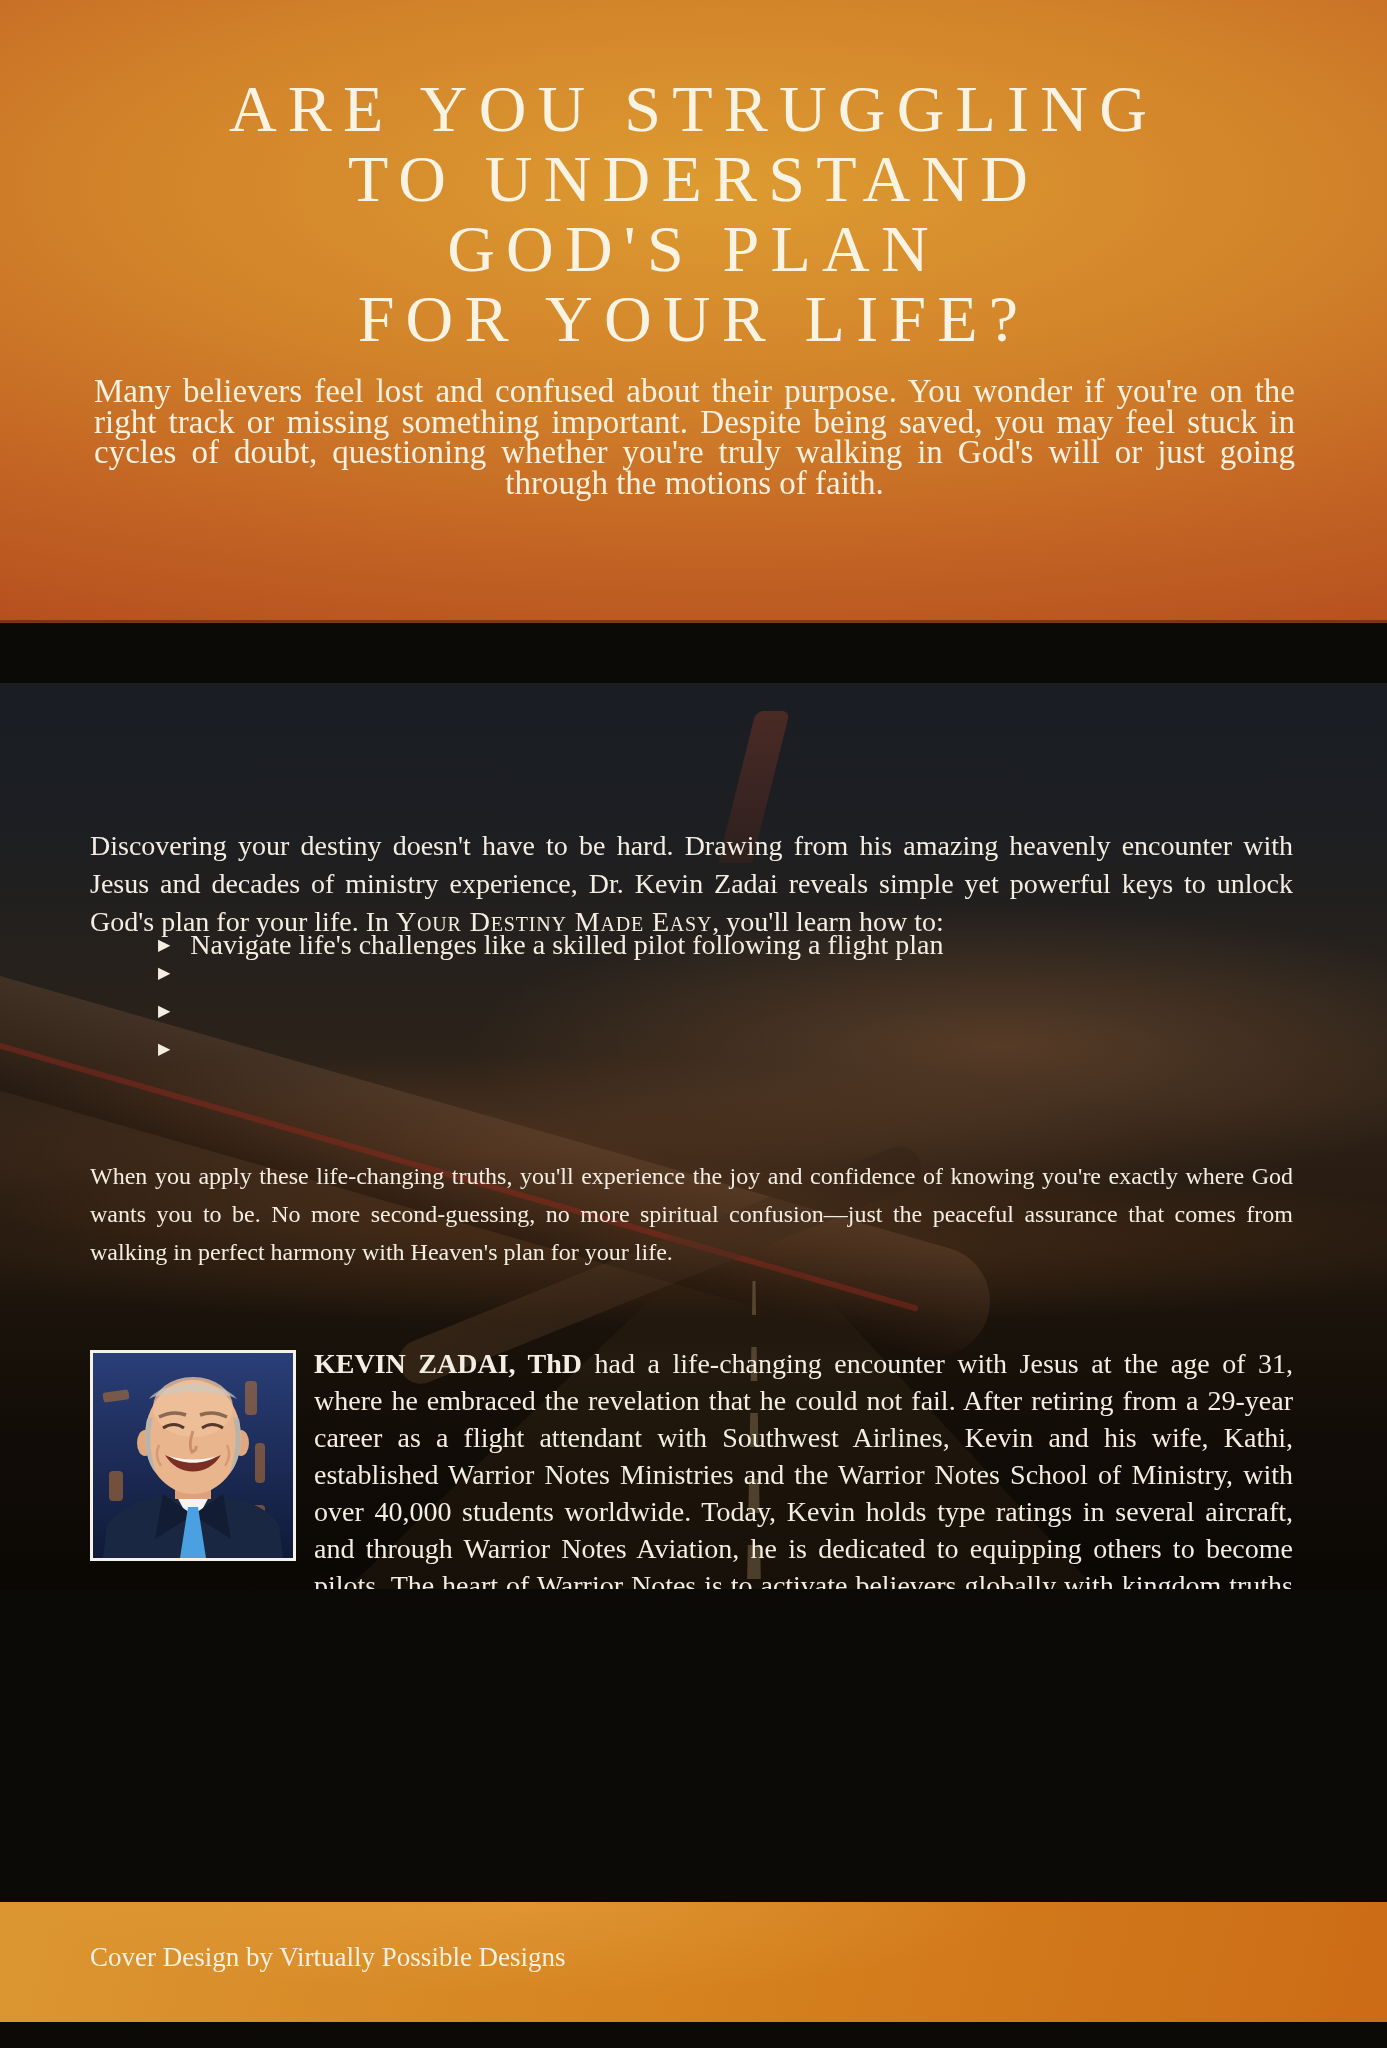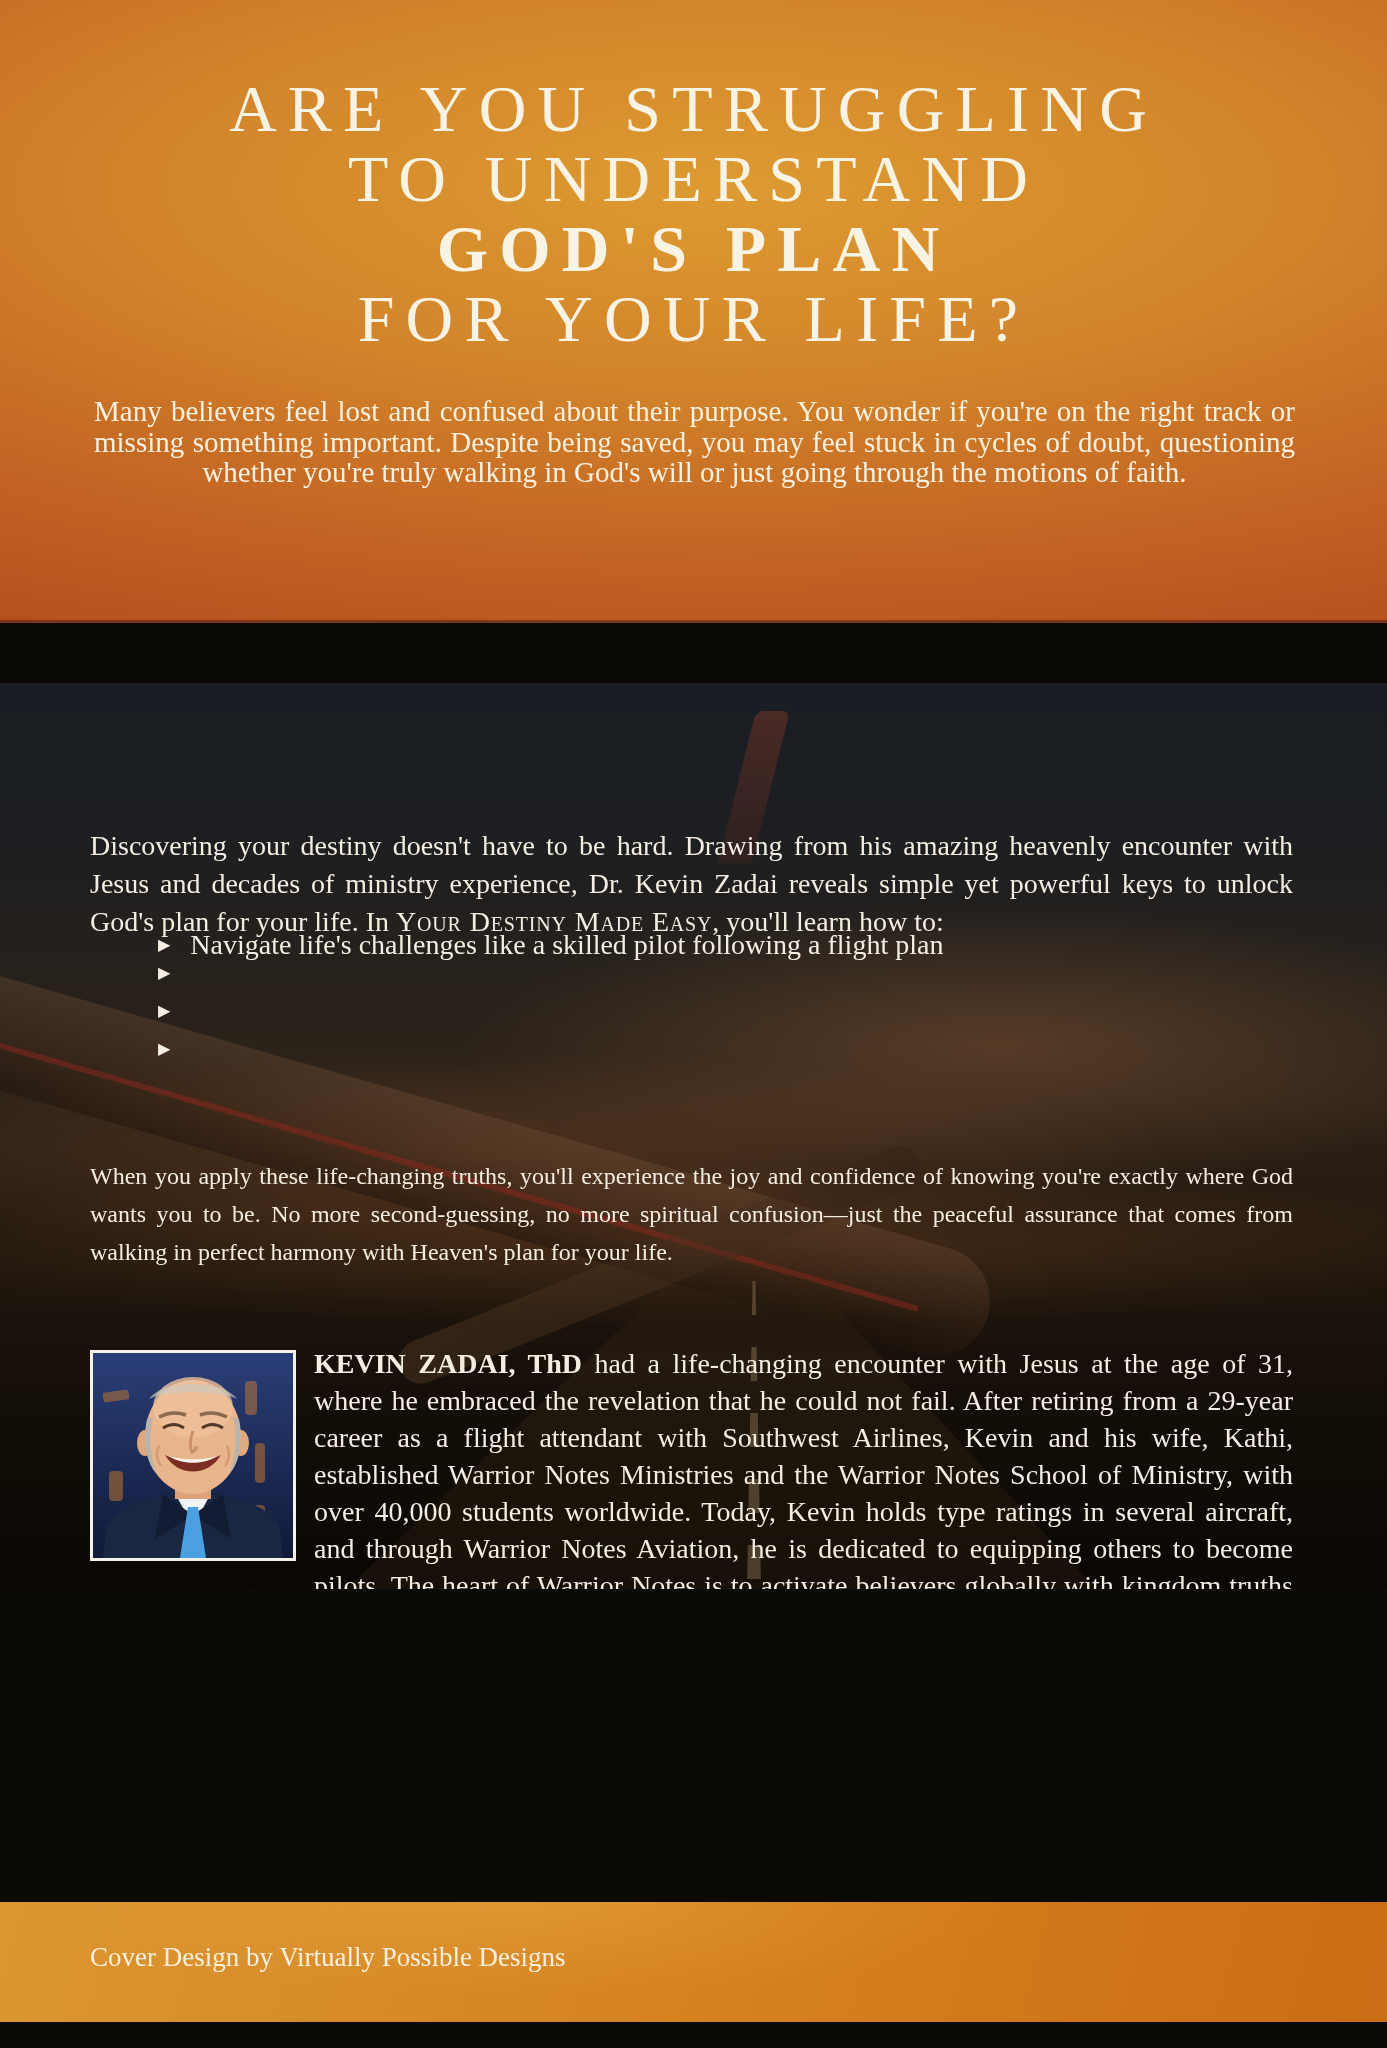--- a/index.html
+++ b/index.html
@@ -10,23 +10,23 @@
   }
   
   .hero{
     position:absolute;top:0;left:0;width:1387px;height:623px;
     background:
       radial-gradient(ellipse 115% 85% at 52% 30%, #dd9b31 0%, #d2832a 38%, #c36524 68%, #b34a1e 100%);
   }
   .hero::after{content:"";position:absolute;left:0;right:0;bottom:0;height:3px;background:rgba(50,18,6,.45);}
   .hero-title{padding-top:74px;text-align:center;color:#f9f3e3;}
   .hero-title .line{font-size:66px;line-height:70px;letter-spacing:.17em;font-weight:400;}
-  .hero-title .line.bold{font-weight:700;}
+  .hero-title .line.bold{font-weight:400;}
   .hero-par{
-    margin:42px 92px 0 94px;font-size:29px;line-height:30.5px;
+    margin:22px 92px 0 94px;font-size:33px;line-height:30.5px;
     text-align:justify;text-align-last:center;color:#f8f1df;
   }
   
   .main{position:absolute;top:683px;left:0;width:1387px;height:906px;background:#15181d;overflow:hidden;}
   .main-bg{position:absolute;inset:0;
     background:
       radial-gradient(ellipse 55% 22% at 72% 40%, rgba(130,85,52,.50), rgba(130,85,52,0) 70%),
       radial-gradient(ellipse 70% 16% at 35% 52%, rgba(160,95,50,.30), rgba(160,95,50,0) 70%),
       radial-gradient(ellipse 80% 12% at 50% 62%, rgba(190,110,50,.22), rgba(190,110,50,0) 75%),
       linear-gradient(180deg,#1a1d23 0%,#1c1e22 15%,#27211b 33%,#2e2218 46%,#271b11 58%,#1b130b 70%,#120d07 82%,#0e0a05 92%,#0a0704 100%);

